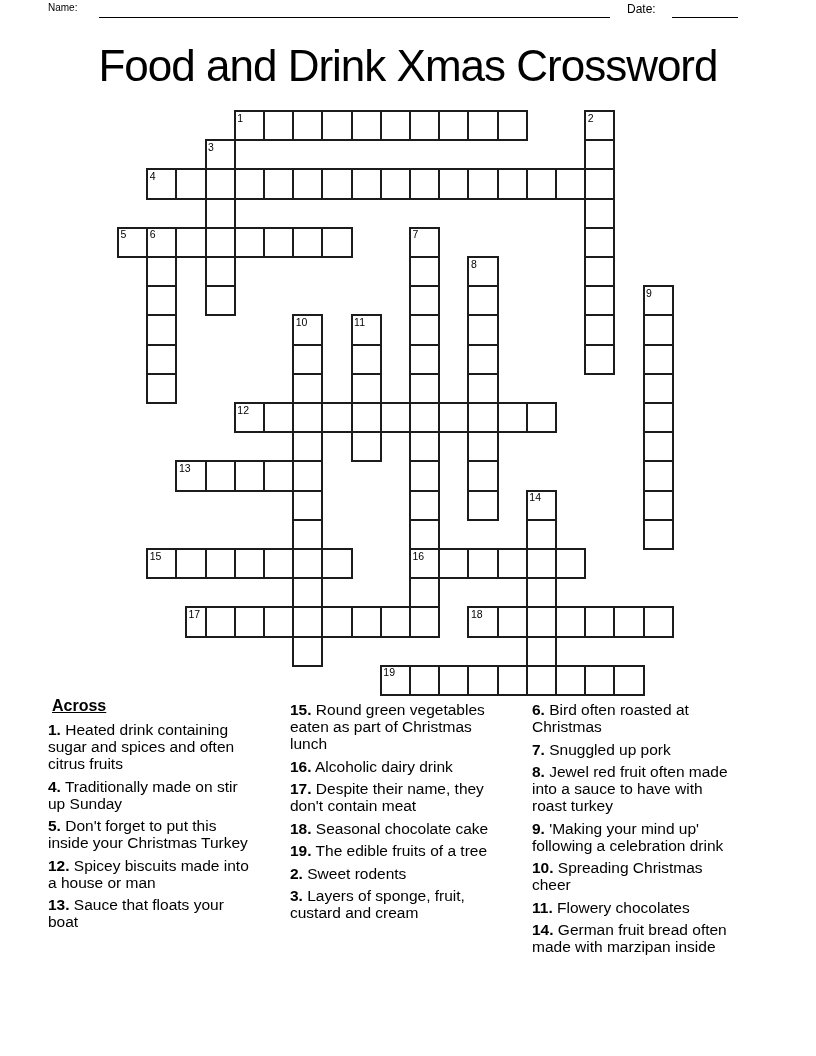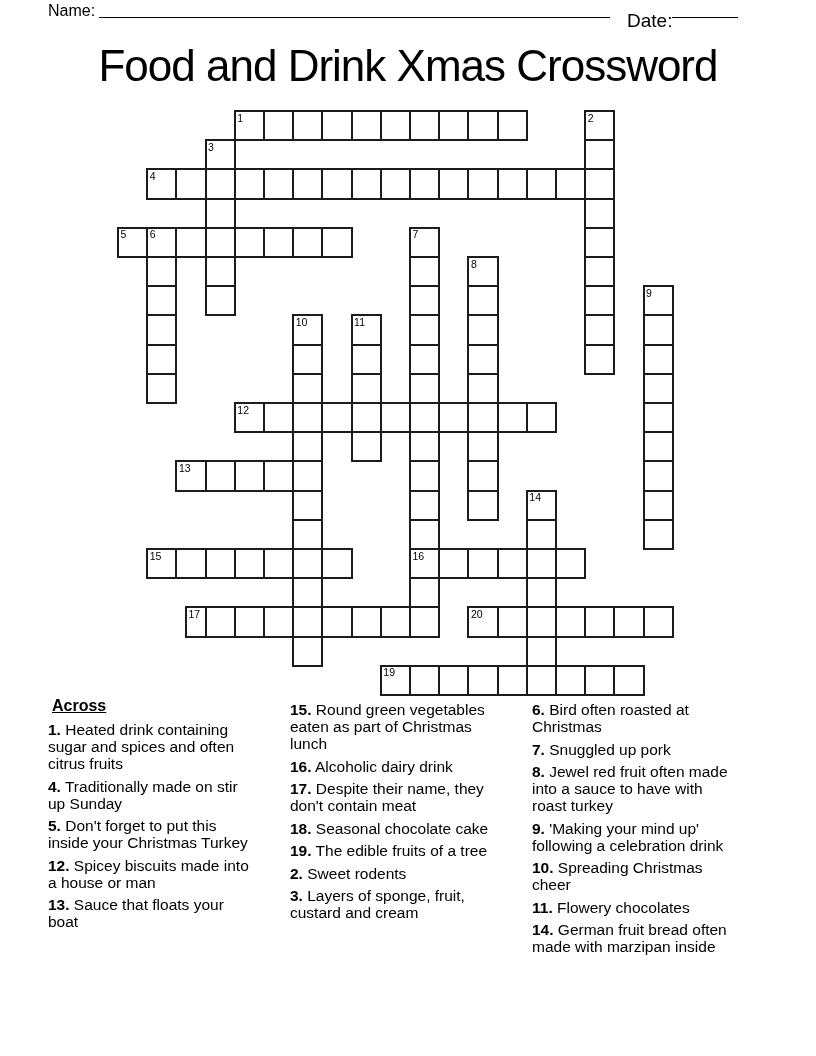--- a/index.html
+++ b/index.html
@@ -2,23 +2,23 @@
 <html><head>
 <meta charset="utf-8">
 <style>
   html,body{margin:0;padding:0;}
   body{
     width:816px;height:1056px;position:relative;background:#ffffff;
     font-family:"Liberation Sans","DejaVu Sans",sans-serif;color:#000;
     overflow:hidden;
   }
   
-  .name-label{position:absolute;left:48px;top:2px;font-size:16px;}
+  .name-label{position:absolute;left:48px;top:2px;font-size:10px;}
   .name-line{position:absolute;left:99px;top:17px;width:511px;height:0;border-top:1.6px solid #000;}
-  .date-label{position:absolute;left:627px;top:10px;font-size:19px;}
+  .date-label{position:absolute;left:627px;top:2px;font-size:12px;}
   .date-line{position:absolute;left:672px;top:17px;width:66px;height:0;border-top:1.6px solid #000;}
   
   .title{
     position:absolute;left:0;right:0;top:40px;margin:0;text-align:center;
     font-size:44px;font-weight:400;letter-spacing:-1px;line-height:52px;color:#000;
   }
   
   .grid{position:absolute;left:117px;top:110px;width:557px;height:586px;}
   .cell{
     position:absolute;width:31.2px;height:31.2px;box-sizing:border-box;
@@ -215,21 +215,21 @@
       <div class="cell" style="left: 68px; top: 496.4px;">
         <span class="cell-num">17</span>
       </div>
       <div class="cell" style="left: 87.6px; top: 496.4px;"></div>
       <div class="cell" style="left: 116.8px; top: 496.4px;"></div>
       <div class="cell" style="left: 146px; top: 496.4px;"></div>
       <div class="cell" style="left: 204.4px; top: 496.4px;"></div>
       <div class="cell" style="left: 233.6px; top: 496.4px;"></div>
       <div class="cell" style="left: 262.8px; top: 496.4px;"></div>
       <div class="cell" style="left: 350.4px; top: 496.4px;">
-        <span class="cell-num">20</span>
+        <span class="cell-num">18</span>
       </div>
       <div class="cell" style="left: 379.6px; top: 496.4px;"></div>
       <div class="cell" style="left: 438px; top: 496.4px;"></div>
       <div class="cell" style="left: 467.2px; top: 496.4px;"></div>
       <div class="cell" style="left: 496.4px; top: 496.4px;"></div>
       <div class="cell" style="left: 525.6px; top: 496.4px;"></div>
       <div class="cell" style="left: 262.8px; top: 554.8px;">
         <span class="cell-num">19</span>
       </div>
       <div class="cell" style="left: 292px; top: 554.8px;"></div>

